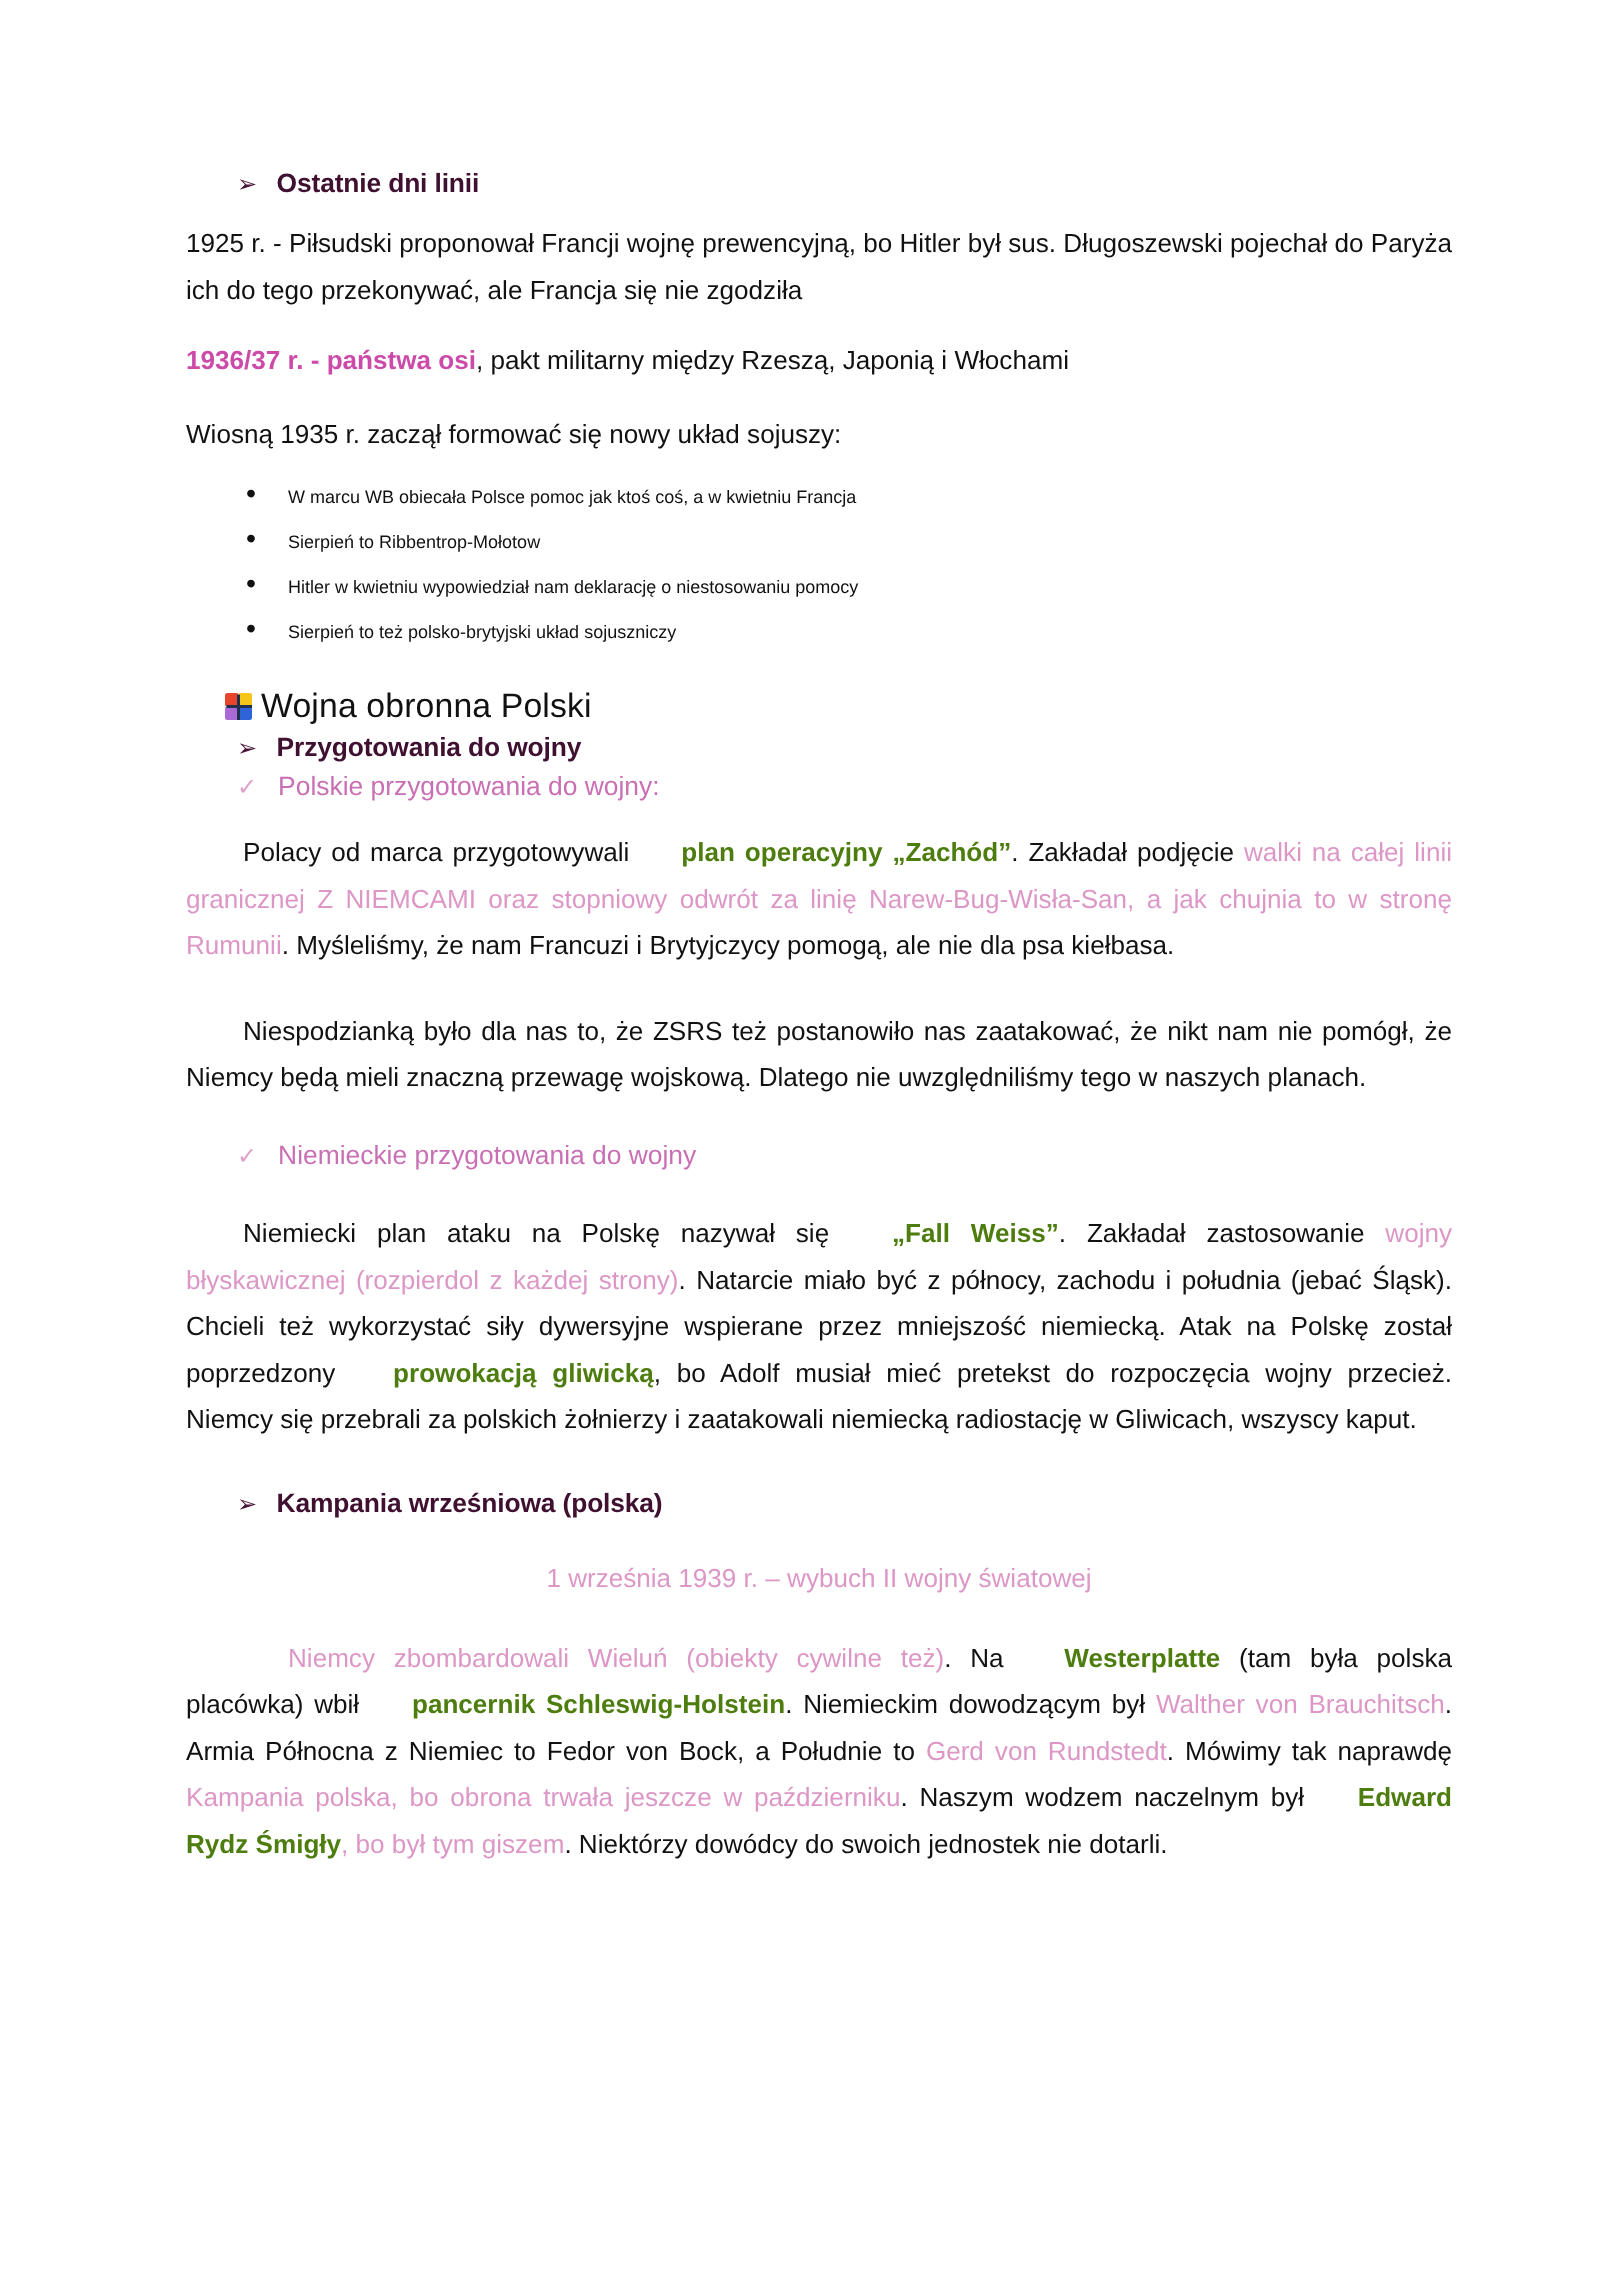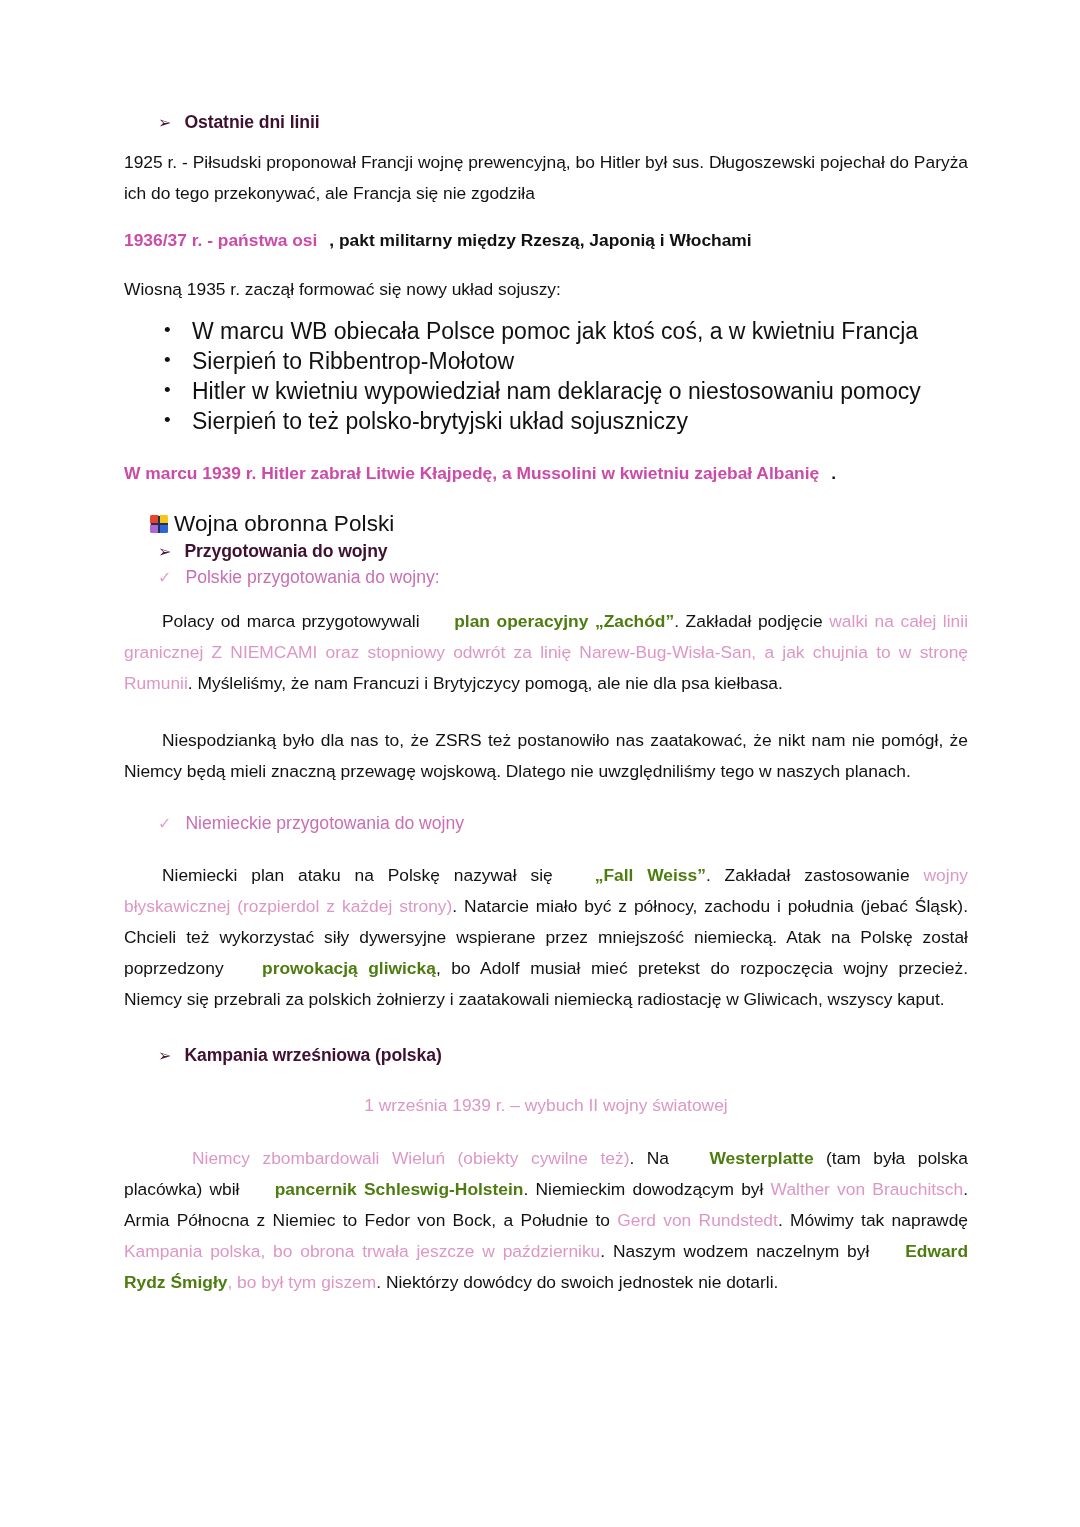--- a/index.html
+++ b/index.html
@@ -125,21 +125,21 @@
   }
 
   
   ul.bullets {
     list-style: none;
     margin: 0 0 22px 0;
     padding: 0 0 0 40px;
   }
   ul.bullets li {
     position: relative;
-    font-size: 23px;
+    font-size: 12px;
     line-height: 30px;
     color: #111111;
     padding-left: 28px;
   }
   ul.bullets li::before {
     content: "\2022";
     position: absolute;
     left: 0;
     top: -1px;
     font-size: 19px;
@@ -158,21 +158,21 @@
     margin: 0 0 18px 0;
     text-align: left;
   }
   .line-pink-soft {
     font-size: 17.4px;
     line-height: 31px;
     color: #dd97c6;
     margin: 0 0 20px 0;
     text-align: center;
   }
-  .blk { color: #111111; font-weight: bold; padding-left: 12px; }
+  .blk { color: #111111; font-weight: normal; }
 </style>
 </head>
 <body>
 
 <div class="page">
 
   <div class="h-arrow">
     <span class="glyph">➢</span>
     <span class="label">Ostatnie dni linii</span>
   </div>
@@ -185,23 +185,20 @@
 
   <p class="para noindent tight">Wiosną 1935 r. zaczął formować się nowy układ sojuszy:</p>
 
   <ul class="bullets">
     <li>W marcu WB obiecała Polsce pomoc jak ktoś coś, a w kwietniu Francja</li>
     <li>Sierpień to Ribbentrop-Mołotow</li>
     <li>Hitler w kwietniu wypowiedział nam deklarację o niestosowaniu pomocy</li>
     <li>Sierpień to też polsko-brytyjski układ sojuszniczy</li>
   </ul>
 
-  <p class="line-pink-bold" style="margin-bottom:22px">
-    <span>W marcu 1939 r. Hitler zabrał Litwie Kłajpedę, a Mussolini w kwietniu zajebał Albanię</span><span class="blk">.</span>
-  </p>
 
   <div class="h-big">
     <span class="pinwheel">
       <i></i>
         <i></i>
         <i></i>
         <i></i>
         <b></b>
         <u></u>
     </span>

